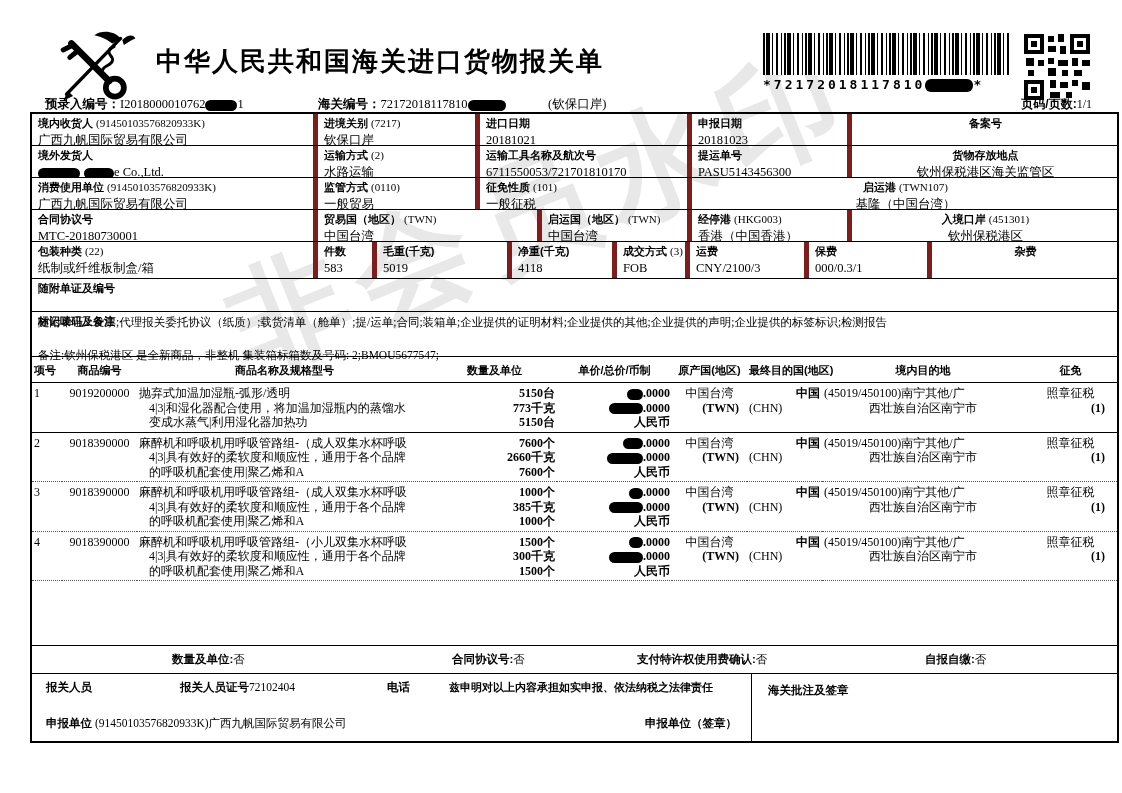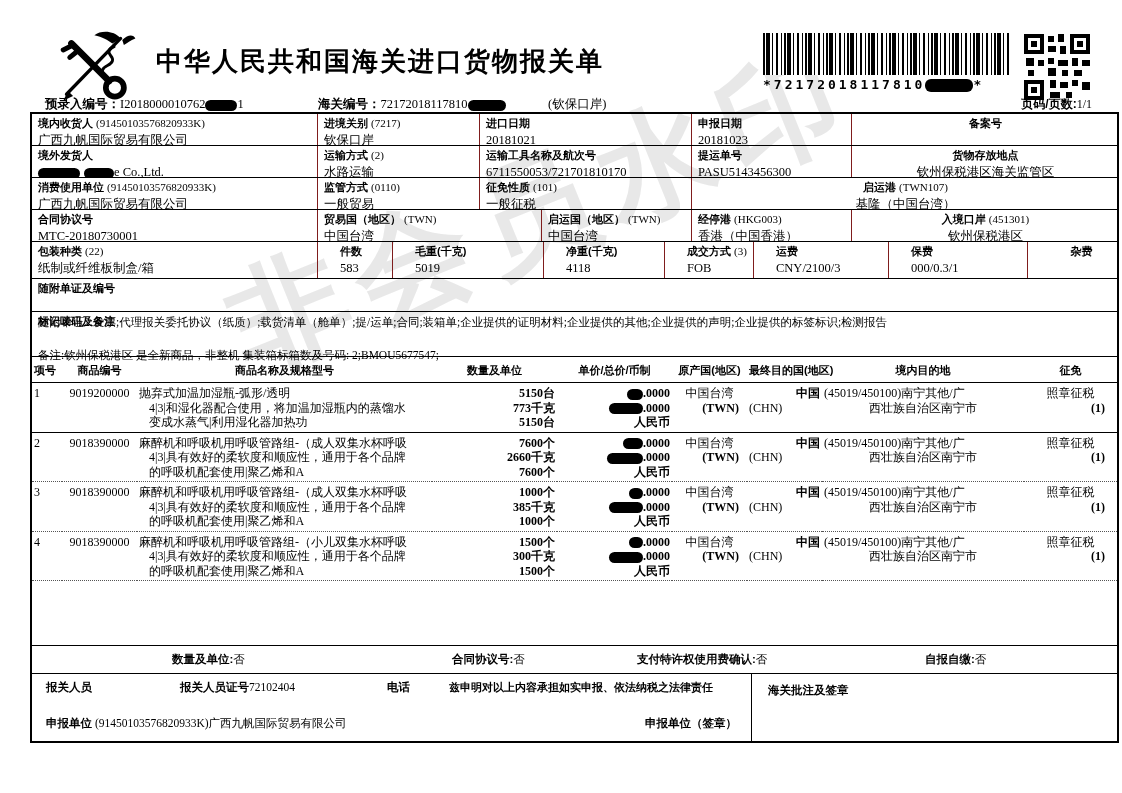--- a/index.html
+++ b/index.html
@@ -40,27 +40,27 @@
   .meta-row { position:absolute; left:45px; top:96px; font-size:12.5px; z-index:1; white-space:nowrap; }
   .meta-item { position:absolute; white-space:nowrap; }
   b.lab, .lab { font-family:"Liberation Sans", sans-serif; font-weight:700; }
   .redact { display:inline-block; background:#000; height:11px; border-radius:6px; vertical-align:middle; }
   
   .doc {
     position:absolute; left:30px; top:112px; width:1089px;
     border:2px solid #000; z-index:1; background:transparent;
   }
   .frow { display:flex; width:100%; border-bottom:1px solid #000; }
-  .fcell { padding:2px 4px 1px 6px; overflow:hidden; border-right:1px solid #7f1d1d; }
+  .fcell { padding:2px 4px 1px 6px; overflow:hidden; border-right:5px solid #7f1d1d; }
   .fcell:last-child { border-right:none;text-align:center; }
   .fcell .lab { font-size:11px; display:block; line-height:14px; white-space:nowrap; }
   .fcell .lab .code { font-weight:400; font-family:"Liberation Serif", serif; }
   .fcell .val { font-size:12.5px; line-height:15px; white-space:nowrap; }
   .h32 { height:32px; }
-  .h37 { height:37px;gap:16px; }
+  .h37 { height:37px; }
   
   .w-a{width:286px}.w-b{width:162px}.w-c{width:212px}.w-d{width:160px}.w-e{flex:1}
   
   .w4-a{width:286px}.w4-b{width:224px}.w4-c{width:150px}.w4-d{width:160px}.w4-e{flex:1}
   
   .w5-a{width:286px}.w5-b{width:59px}.w5-c{width:135px}.w5-d{width:105px}.w5-e{width:73px}.w5-f{width:119px}.w5-g{width:123px}.w5-h{flex:1}
   
   .section { border-bottom:1px solid #000; padding:2px 6px; }
   .section .lab { font-size:11px; line-height:14px; }
   .section .content { font-size:11.5px; line-height:14px;margin-top:20px; }

